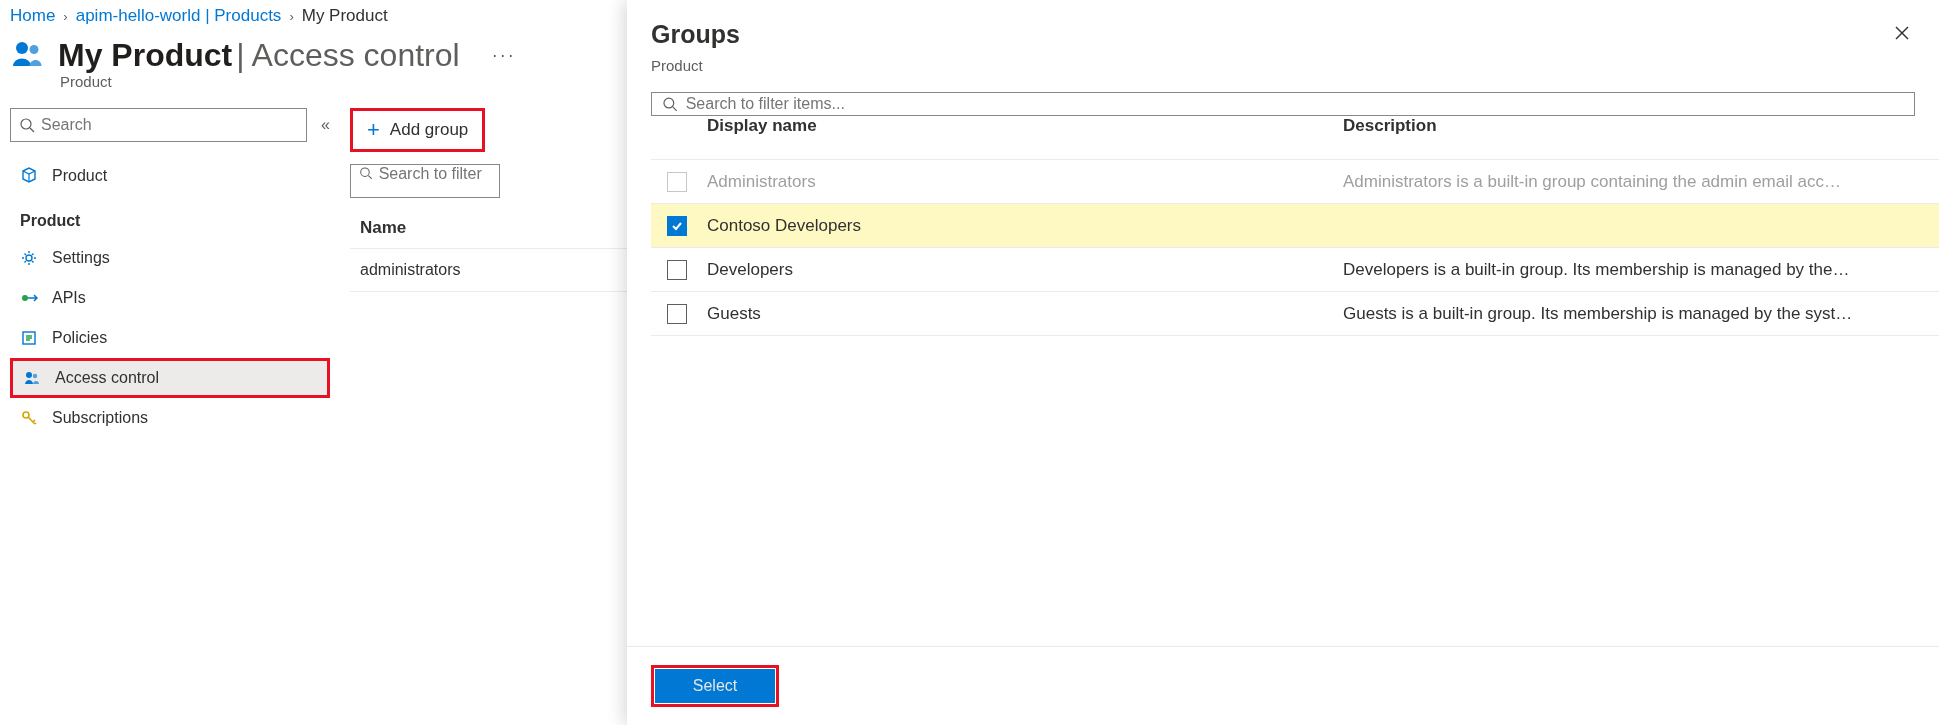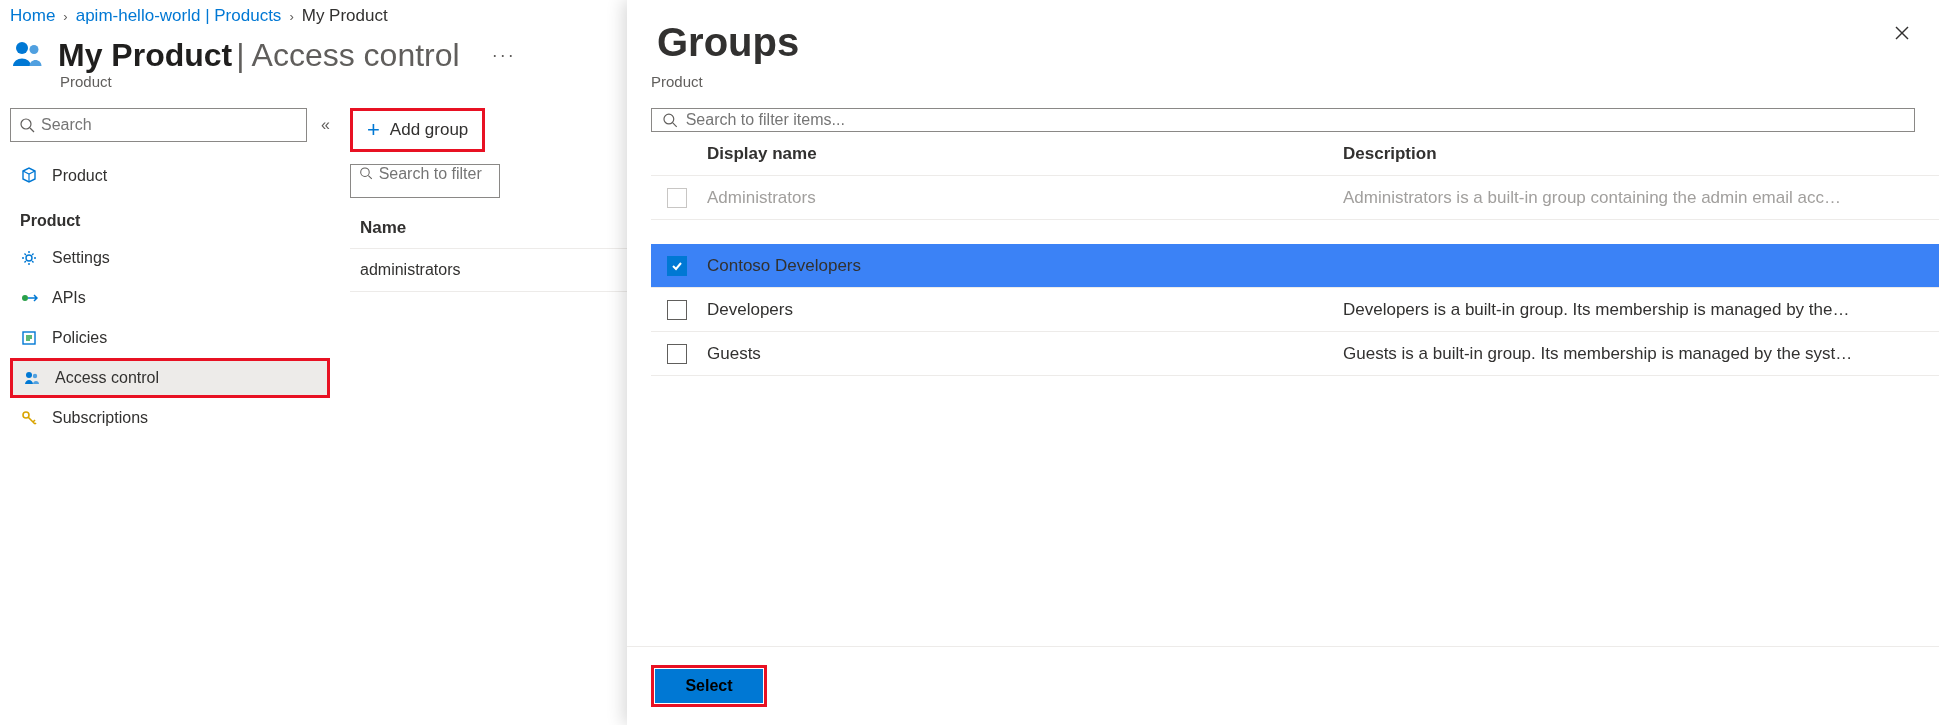--- a/index.html
+++ b/index.html
@@ -132,76 +132,76 @@
     box-shadow: -4px 0 16px rgba(0,0,0,0.15);
     display: flex;
     flex-direction: column;
   }
   .panel-header {
     display: flex;
     align-items: flex-start;
     justify-content: space-between;
     padding: 20px 24px 8px 24px;
   }
-  .panel-header h2 { font-size: 40px; font-weight: 600; margin-left: 6px; }
+  .panel-header h2 { font-size: 25px; font-weight: 600; }
   .panel-sub { font-size: 15px; color: #605e5c; padding: 0 24px 18px 24px;}
   .panel-close { cursor: pointer; padding: 4px; }
   .panel-search {
     margin: 0 24px 0 24px;
     border: 1px solid #8a8886;
     display: flex;
     align-items: center;
     height: 24px;
     padding: 0 10px;
   }
   .panel-search input { border:none;outline:none;font-size:16px;margin-left:8px;width:100%;color:#605e5c;}
   .panel-table { margin: 0 0 0 24px; border-top: none; }
   .panel-table-header {
     display: flex;
-    align-items: center;
+    align-items: flex-start;
     height: 44px;
     border-bottom: 1px solid #edebe9;
     font-weight: 600;
     font-size: 17px;
   }
   .panel-col-check { width: 52px; display:flex; justify-content:center;}
   .panel-col-name { width: 640px; padding-left: 4px;}
   .panel-col-desc { flex: 1; white-space: nowrap; overflow: hidden; text-overflow: ellipsis; padding-right: 0;}
   .panel-row {
     display: flex;
     align-items: center;
     height: 44px;
     border-bottom: 1px solid #edebe9;
     font-size: 17px;
   }
   .panel-row.disabled { color: #a19f9d; }
-  .panel-row.selected-row { background: #3b82f6; margin-top: 24px; }
+  .panel-row.selected-row { background: #fef9c3; }
   .checkbox {
     width: 20px; height: 20px;
     border: 1px solid #605e5c;
     background: #fff;
     display:flex;align-items:center;justify-content:center;
   }
   .checkbox.disabled { border-color: #c8c6c4; }
   .checkbox.checked { background: #0078d4; border-color: #0078d4; }
   .checkbox.checked svg { stroke:#fff; }
   .panel-footer {
     margin-top: auto;
     padding: 18px 24px;
     border-top: 1px solid #edebe9;
     position: relative;
   }
   .select-btn {
     background: #0078d4;
-    color: #000000;
+    color: #e5e5e5;
     border: none;
-    width: 108px;
+    width: 120px;
     height: 34px;
     font-size: 16px;
-    font-weight: 700;
+    font-weight: 400;
     cursor: pointer;
   }
   .select-btn-wrap { display:inline-block; border:3px solid #e81123; padding:1px;}
 </style>
 </head>
 <body>
 
 <nav class="breadcrumb">
   <a>Home</a>
   <span class="sep">›</span>

